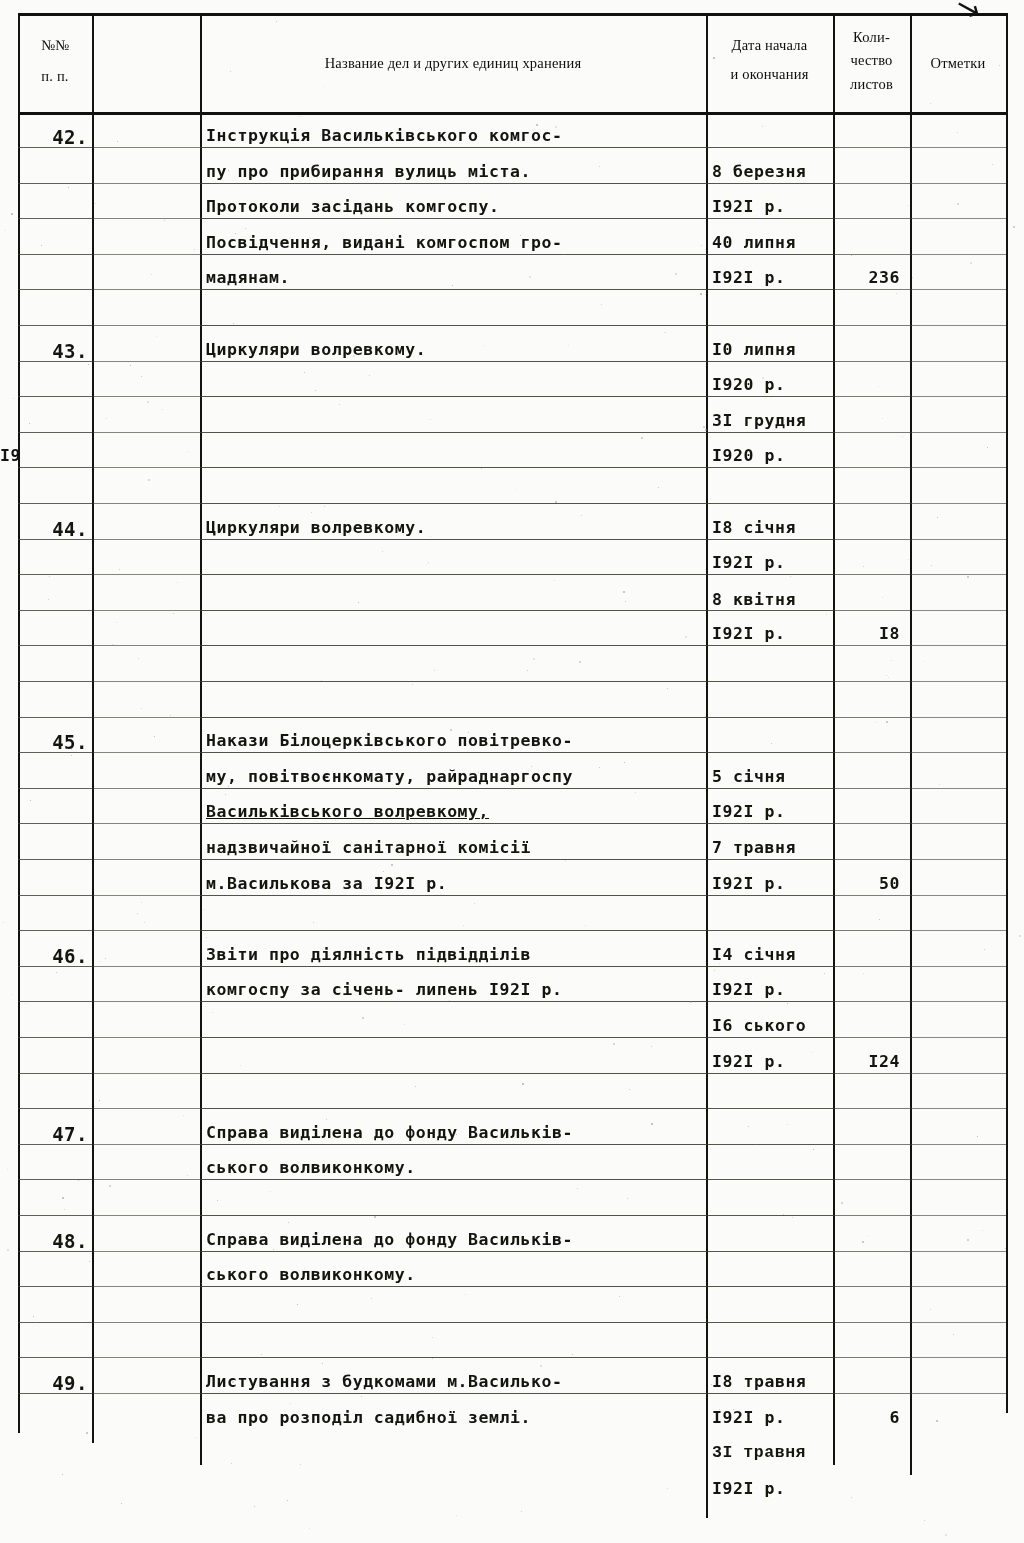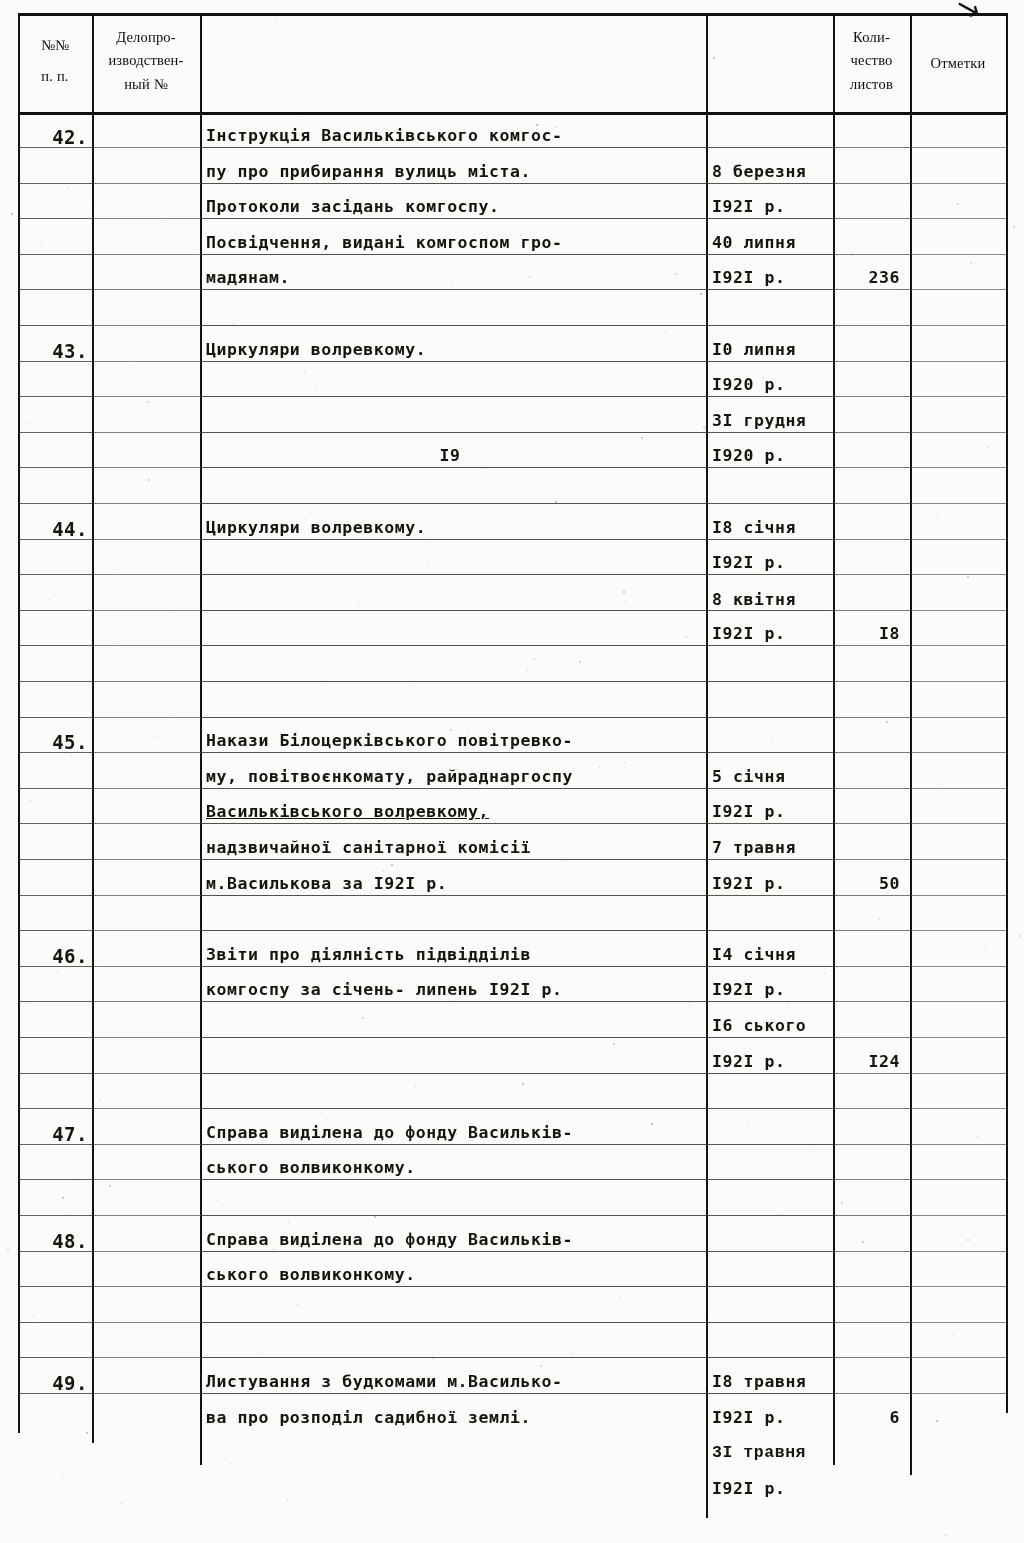--- a/index.html
+++ b/index.html
@@ -105,27 +105,30 @@
   <div class="v-rule" style="left:833px; top:13px;  height:1452px;"></div>
   <div class="v-rule" style="left:910px; top:13px;  height:1462px;"></div>
   <div class="v-rule" style="left:1006px;top:13px;  height:1400px;"></div>
 
   <div class="head-cell" style="left:18px; top:34px; width:74px;">
     <span class="ln">№№</span>
     <span class="ln" style="display:block;height:8px;"></span>
     <span class="ln">п. п.</span>
   </div>
 
-  <div class="head-cell" style="left:92px; top:26px; width:108px;">
-    <span class="ln">Делопро-</span>
-    <span class="ln">изводствен-</span>
-    <span class="ln">ный №</span>
+
+  <div class="head-cell" style="left:200px; top:52px; width:506px;">
+    <span class="ln">Название дел и других единиц  хранения</span>
   </div>
 
-
+  <div class="head-cell" style="left:706px; top:34px; width:127px;">
+    <span class="ln">Дата начала</span>
+    <span class="ln" style="display:block;height:6px;"></span>
+    <span class="ln">и  окончания</span>
+  </div>
 
   <div class="head-cell" style="left:833px; top:26px; width:77px;">
     <span class="ln">Коли-</span>
     <span class="ln">чество</span>
     <span class="ln">листов</span>
   </div>
 
   <div class="head-cell" style="left:910px; top:52px; width:96px;">
     <span class="ln">Отметки</span>
   </div>
@@ -360,21 +363,21 @@
       <div class="tw" style="top: 197.2px; left: 712px;">I92I р.</div>
       <div class="tw" style="top: 232.8px; left: 712px;">40 липня</div>
       <div class="tw" style="top: 268.4px; left: 712px;">I92I р.</div>
       <div class="tw" style="top: 268.4px; left: 0px; width: 900px; text-align: right; white-space: nowrap;">236</div>
       <div class="tw num" style="top: 339.6px; left: 0px; width: 88px; text-align: right; white-space: nowrap;">43.</div>
       <div class="tw" style="top: 339.6px; left: 206px;">Циркуляри волревкому.</div>
       <div class="tw" style="top: 339.6px; left: 712px;">I0 липня</div>
       <div class="tw" style="top: 375.2px; left: 712px;">I920 р.</div>
       <div class="tw" style="top: 410.8px; left: 712px;">3I грудня</div>
       <div class="tw" style="top: 446.4px; left: 712px;">I920 р.</div>
-      <div class="tw" style="top: 446.4px; left: 0px; width: 900px; text-align: center; white-space: nowrap;">I9</div>
+      <div class="tw" style="top: 446.4px; left: 0px; width: 900px; text-align: left; white-space: nowrap;">I9</div>
       <div class="tw num" style="top: 517.6px; left: 0px; width: 88px; text-align: right; white-space: nowrap;">44.</div>
       <div class="tw" style="top: 517.6px; left: 206px;">Циркуляри   волревкому.</div>
       <div class="tw" style="top: 517.6px; left: 712px;">I8 січня</div>
       <div class="tw" style="top: 553.2px; left: 712px;">I92I р.</div>
       <div class="tw" style="top: 590px; left: 712px;">8 квітня</div>
       <div class="tw" style="top: 624.4px; left: 712px;">I92I р.</div>
       <div class="tw" style="top: 624.4px; left: 0px; width: 900px; text-align: right; white-space: nowrap;">I8</div>
       <div class="tw num" style="top: 731.2px; left: 0px; width: 88px; text-align: right; white-space: nowrap;">45.</div>
       <div class="tw" style="top: 731.2px; left: 206px;">Накази Білоцерківського повітревко-</div>
       <div class="tw" style="top: 766.8px; left: 206px;">му, повітвоєнкомату, райраднаргоспу</div>

